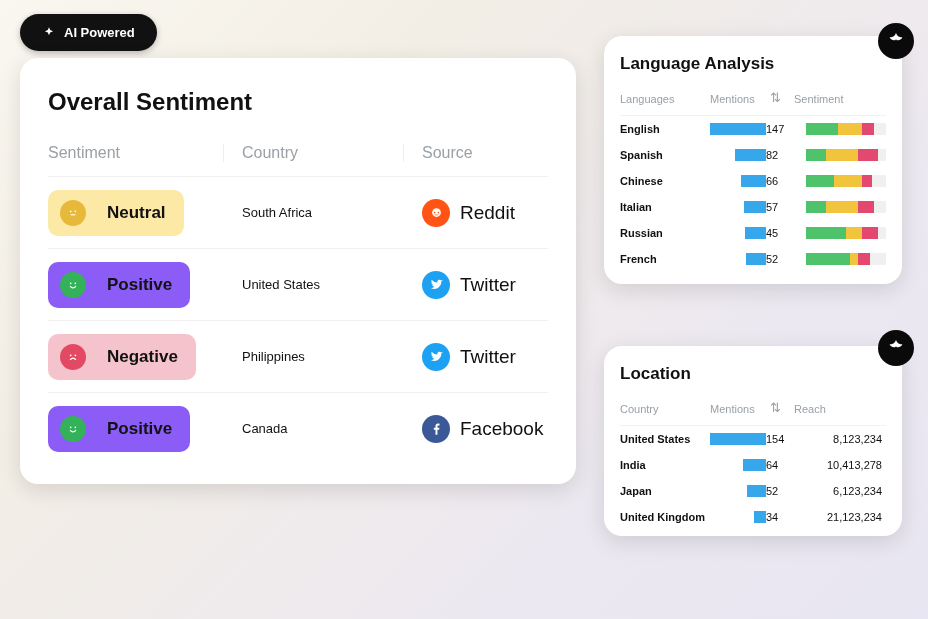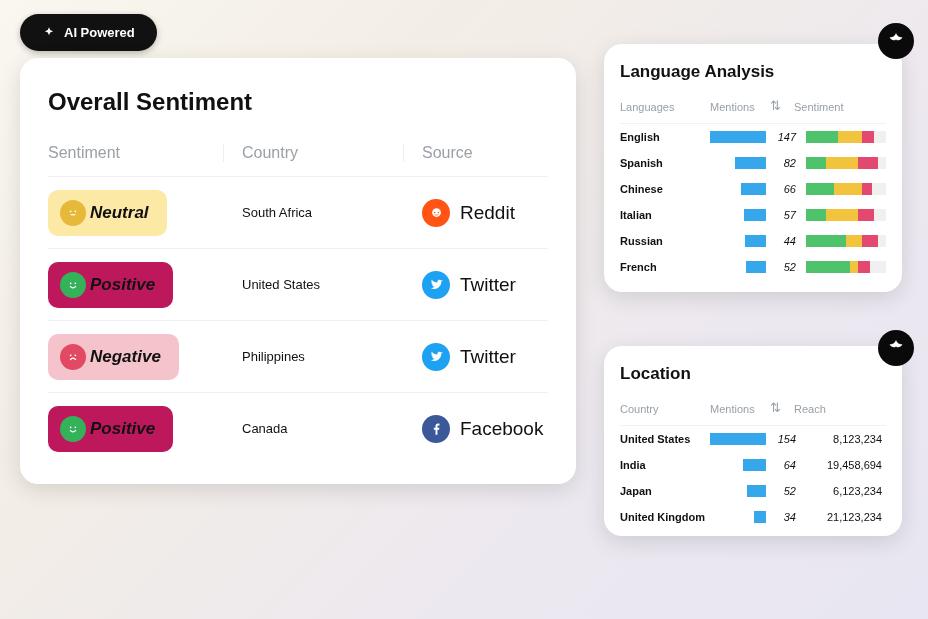--- a/index.html
+++ b/index.html
@@ -63,30 +63,29 @@
     height: 72px;
     border-top: 1px solid #f0f0f0;
   }
   .trow > div:nth-child(1){ width:176px; }
   .trow > div:nth-child(2){ width:180px; padding-left:18px; font-size:13px; color:#111; font-weight:500;}
   .trow > div:nth-child(3){ flex:1; padding-left:18px; display:flex; align-items:center; gap:10px; font-size:19px; color:#111; font-weight:500;}
 
   .sent-chip {
     display:inline-flex;
     align-items:center;
-    gap:4px;
+    gap:21px;
     padding: 10px 18px 10px 12px;
     border-radius: 10px;
     font-weight:600;
     font-size:17px;
     color:#111;
-    font-style:italic;
   }
   .sent-chip.neutral  { background:#fde9a6; }
-  .sent-chip.positive { background:#be185d; }
+  .sent-chip.positive { background:#8b5cf6; }
   .sent-chip.negative { background:#f5c3cb; }
   .face {
     width:26px; height:26px; border-radius:50%;
     display:inline-flex; align-items:center; justify-content:center;
     font-size:15px; color:#fff;
   }
   .face.neut { background:#e6b93a; }
   .face.pos  { background:#34b25a; }
   .face.neg  { background:#e24a63; }
   .face svg { width:14px; height:14px; stroke:#fff; stroke-width:2; fill:none; }
@@ -96,21 +95,21 @@
     display:inline-flex; align-items:center; justify-content:center;
     color:#fff;
   }
   .src-reddit   { background:#ff5414; }
   .src-twitter  { background:#1da1f2; }
   .src-facebook { background:#3b5998; }
   .src-icon svg { width:15px; height:15px; fill:#fff; }
 
   
   .lang-card {
-    top: 44px; right: 26px;
+    top: 36px; right: 26px;
     width: 298px;
     padding: 18px 16px 12px;
   }
   .loc-card {
     top: 346px; right: 26px;
     width: 298px;
     padding: 18px 16px 6px;
   }
   .mini-title {
     font-size: 17px;
@@ -135,21 +134,21 @@
     display:flex;
     align-items:center;
     font-size:11px;
     color:#111;
     font-weight:600;
     padding: 7px 0;
   }
   .mrow .c1 { width:90px; }
   .mrow .barwrap { width:56px; display:flex; justify-content:flex-end; }
   .mrow .bar { height:12px; background:#37a7ec; }
-  .mrow .mcount { width:30px; text-align:right; font-weight:500;font-style:italic; }
+  .mrow .mcount { width:30px; font-weight:500; }
   .mrow .sentbar {
     margin-left:10px; flex:1; height:12px;
     background:#f0f0f0;
     display:flex;
   }
   .mrow .sentbar .p{ background:#4fc36b; }
   .mrow .sentbar .n{ background:#f2c33c; }
   .mrow .sentbar .x{ background:#e34870; }
 
   .loc-row .reach { flex:1; text-align:right; font-weight:500; padding-right:4px; }
@@ -337,21 +336,21 @@
       <div class="p" style="width:25%"></div>
           <div class="n" style="width:40%"></div>
           <div class="x" style="width:20%"></div>
     </div>
       </div>
       <div class="mrow">
     <div class="c1">Russian</div>
     <div class="barwrap">
           <div class="bar" style="width:21px"></div>
         </div>
-    <div class="mcount">44</div>
+    <div class="mcount">45</div>
     <div class="sentbar">
       <div class="p" style="width:50%"></div>
           <div class="n" style="width:20%"></div>
           <div class="x" style="width:20%"></div>
     </div>
       </div>
       <div class="mrow">
     <div class="c1">French</div>
     <div class="barwrap">
           <div class="bar" style="width:20px"></div>
@@ -382,21 +381,21 @@
         </div>
     <div class="mcount">154</div>
     <div class="reach">8,123,234</div>
       </div>
       <div class="mrow loc-row">
     <div class="c1">India</div>
     <div class="barwrap">
           <div class="bar" style="width:23px"></div>
         </div>
     <div class="mcount">64</div>
-    <div class="reach">19,458,694</div>
+    <div class="reach">10,413,278</div>
       </div>
       <div class="mrow loc-row">
     <div class="c1">Japan</div>
     <div class="barwrap">
           <div class="bar" style="width:19px"></div>
         </div>
     <div class="mcount">52</div>
     <div class="reach">6,123,234</div>
       </div>
       <div class="mrow loc-row">

